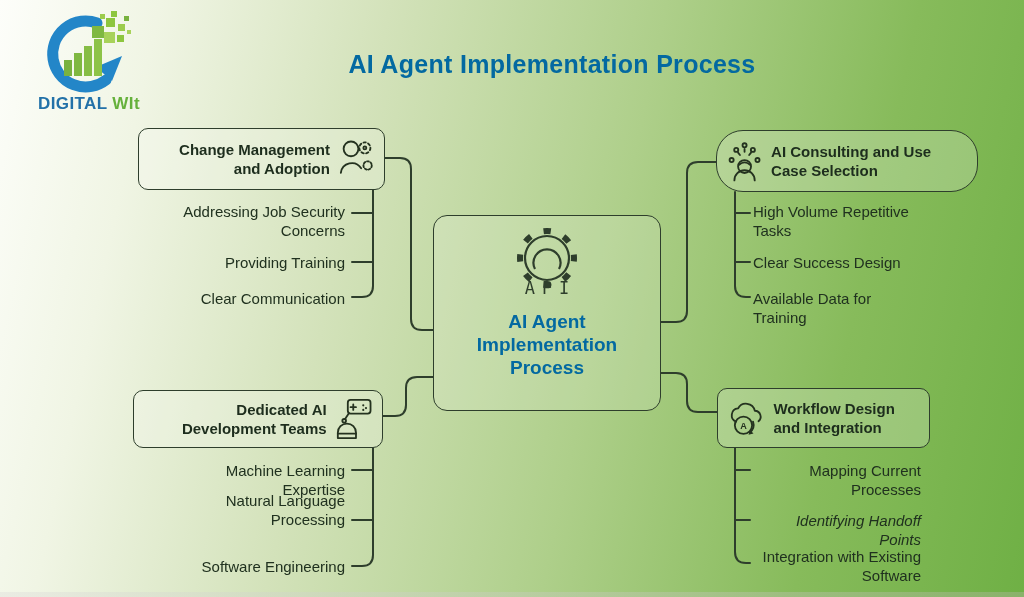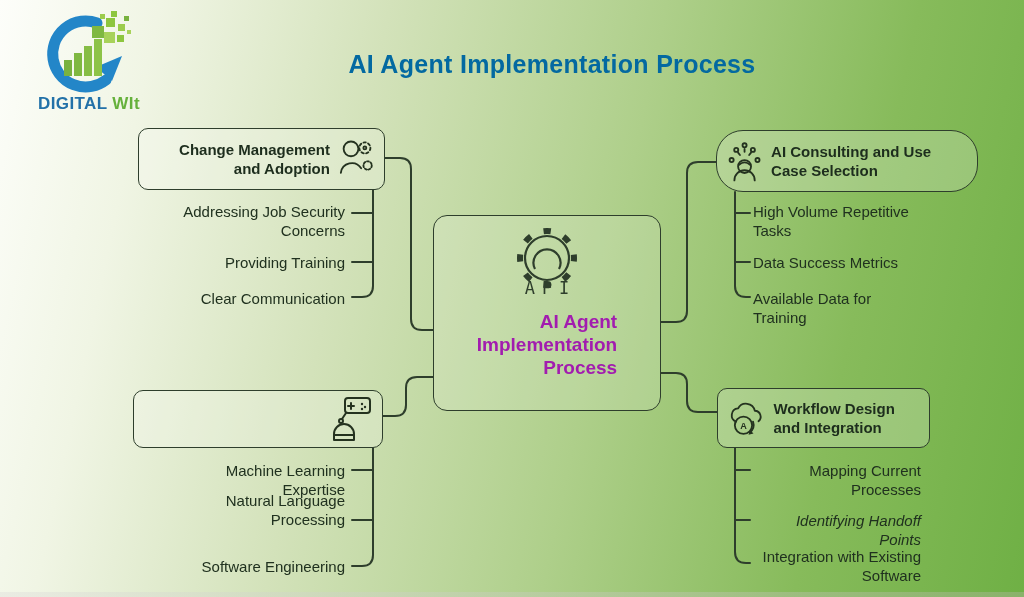--- a/index.html
+++ b/index.html
@@ -47,21 +47,21 @@
   .node-br { left:717px; top:388px; width:213px; height:60px; }
   .node-br .ttl { width:160px; text-align:left; }
 
   
   .center-node {
     left:433px; top:215px; width:228px; height:196px;
     border:1.8px solid #2e3e2c; border-radius:14px;
     background:rgba(255,255,255,0.15);
     display:flex; flex-direction:column; align-items:center;
   }
-  .center-label { margin-top:2px; text-align:right; font-size:19px; font-weight:bold; line-height:23px; color:#a21caf;}
+  .center-label { margin-top:2px; text-align:center; font-size:19px; font-weight:bold; line-height:23px; color:#0369a1;}
   .api-word {
     position:absolute; left:0; top:62px; width:100%;
     text-align:center;
     font-family:"DejaVu Sans Mono", monospace;
     font-size:17px; letter-spacing:7px; text-indent:7px;
     color:#2e3e2c;
   }
 
   
   .sub { font-size:15px; line-height:19px; color:#20311f; }
@@ -179,24 +179,25 @@
     <circle class="ic" cx="5" cy="22" r="2.2" stroke-width="1.8"></circle>
     <circle class="ic" cx="10" cy="11" r="2.2" stroke-width="1.8"></circle>
     <circle class="ic" cx="19" cy="6" r="2.2" stroke-width="1.8"></circle>
     <circle class="ic" cx="28" cy="11" r="2.2" stroke-width="1.8"></circle>
     <circle class="ic" cx="33" cy="22" r="2.2" stroke-width="1.8"></circle>
     <path class="ic" d="M19 10 v3 M12 14 l2 2.5 M26 14 l-2 2.5" stroke-width="1.6"></path>
   </svg>
   <div class="ttl">AI Consulting and Use Case Selection</div>
 </div>
 <div class="abs sub lt-a sub-tr1">High Volume Repetitive Tasks</div>
-<div class="abs sub lt-a sub-tr2">Data Success Metrics</div>
+<div class="abs sub lt-a sub-tr2">Clear Success Design</div>
 <div class="abs sub lt-a sub-tr3">Available Data for Training</div>
 
 <div class="abs node node-bl">
+  <div class="ttl">Dedicated AI Development Teams</div>
   <svg width="40" height="46" viewBox="0 0 40 46">
     <rect class="ic" x="13" y="2" width="25" height="15" rx="3"></rect>
     <path class="ic" d="M19 7 v6 M16 10 h6" stroke-width="1.8"></path>
     <circle cx="30" cy="8" r="1.2" fill="#24321f"></circle>
     <circle cx="33" cy="11" r="1.2" fill="#24321f"></circle>
     <circle cx="30" cy="13" r="1.2" fill="#24321f"></circle>
     <path class="ic" d="M14 17 l-4 6" stroke-width="1.6"></path>
     <circle class="ic" cx="9" cy="25" r="2"></circle>
     <path class="ic" d="M2 44 v-6 a10 10 0 0 1 20 0 v6 Z"></path>
     <path class="ic" d="M2 39 h20" stroke-width="1.6"></path>

